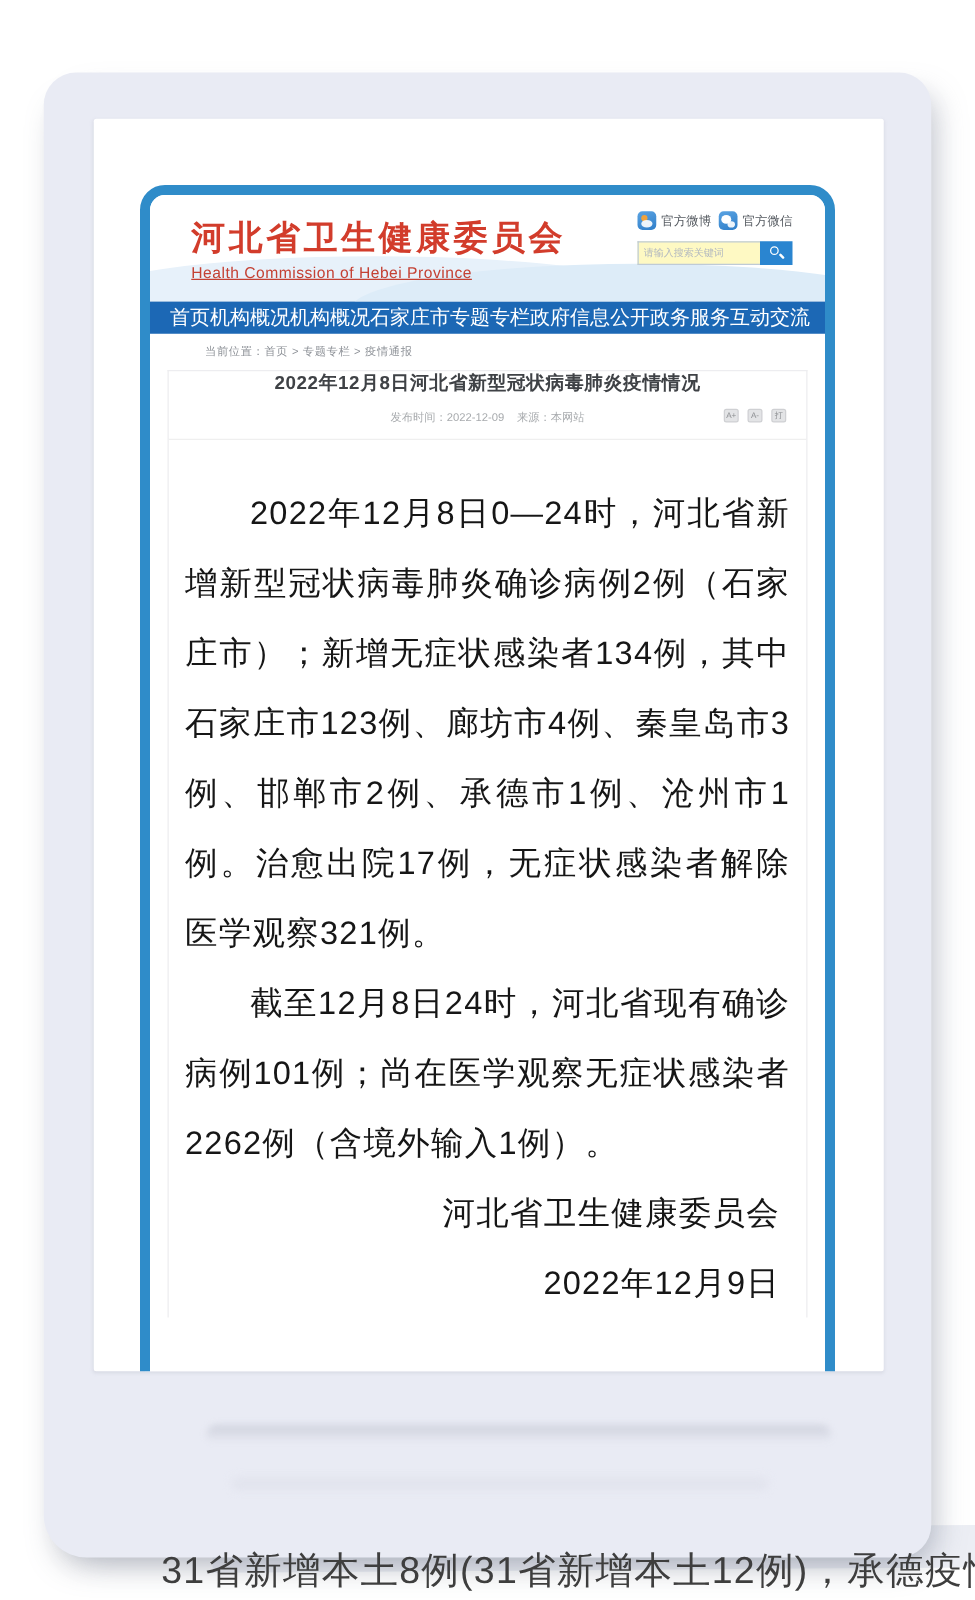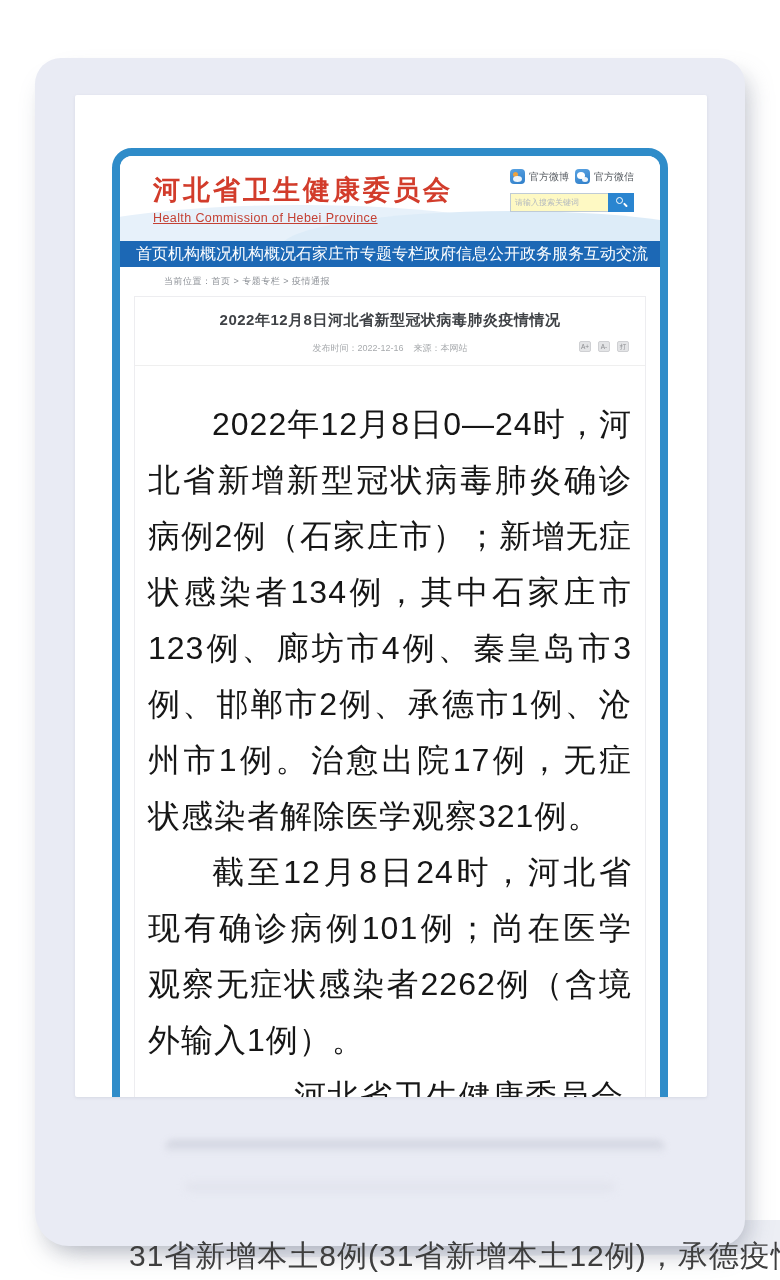--- a/index.html
+++ b/index.html
@@ -90,35 +90,35 @@
     display:flex; align-items:center; justify-content:space-between;
     height:26px; background:#1c68b5; padding:0 16px;
   }
   .nav-item { font-size:16px; color:#ffffff; white-space:nowrap; cursor:pointer; }
 
   
   .breadcrumb { font-size:9px; color:#8d9197; margin:8px 0 0 44px; letter-spacing:.5px; }
 
   
   .article { margin:8px 14px 0 14px; border:1px solid #ededf0; border-bottom:none;
-             background:#ffffff; padding-top:14px; }
+             background:#ffffff; padding-top:0; }
   .article-title { font-size:15px; font-weight:bold; color:#3f4246; text-align:center;
                    letter-spacing:.5px; }
   .article-meta { position:relative; margin-top:12px; text-align:center;
                   font-size:9px; color:#a8abae; padding-bottom:10px;
                   border-bottom:1px solid #efefef; }
   .meta-icons { position:absolute; right:16px; top:-1px; display:flex; gap:7px; }
   .meta-ico { width:12px; height:11px; background:#e3e4e6; border:1px solid #cfd0d3;
               border-radius:2px; font-size:6.5px; color:#8b8d90; line-height:10px;
               text-align:center; cursor:pointer; }
 
   
   .article-body { padding:30px 13px 0 13px; }
   .article-body p {
-    font-size:32px; line-height:56px; color:#161616; letter-spacing:1px;
+    font-size:26px; line-height:56px; color:#161616; letter-spacing:1px;
     text-align:justify; text-indent:2em;
   }
   .sign-line { text-align:right !important; text-indent:0 !important; padding-right:8px; }
 
   
   .bottom-caption {
     position:absolute; left:129px; top:1236px; white-space:nowrap;
     font-size:30px; color:#3e3e3e; letter-spacing:1px;
   }
 </style>
@@ -176,21 +176,21 @@
         <span class="nav-item">政府信息公开</span>
         <span class="nav-item">政务服务</span>
         <span class="nav-item">互动交流</span>
       </nav>
 
       <div class="breadcrumb">当前位置：首页 &gt; 专题专栏 &gt; 疫情通报</div>
 
       <div class="article">
         <h1 class="article-title">2022年12月8日河北省新型冠状病毒肺炎疫情情况</h1>
         <div class="article-meta">
-          <span>发布时间：2022-12-16</span>
+          <span>发布时间：2022-12-09</span>
           <span>&nbsp;&nbsp;</span>
           <span>来源：本网站</span>
           <span class="meta-icons">
             <span class="meta-ico">A+</span>
             <span class="meta-ico">A-</span>
             <span class="meta-ico">打</span>
           </span>
         </div>
         <div class="article-body">
           <p>2022年12月8日0—24时，河北省新增新型冠状病毒肺炎确诊病例2例（石家庄市）；新增无症状感染者134例，其中石家庄市123例、廊坊市4例、秦皇岛市3例、邯郸市2例、承德市1例、沧州市1例。治愈出院17例，无症状感染者解除医学观察321例。</p>

